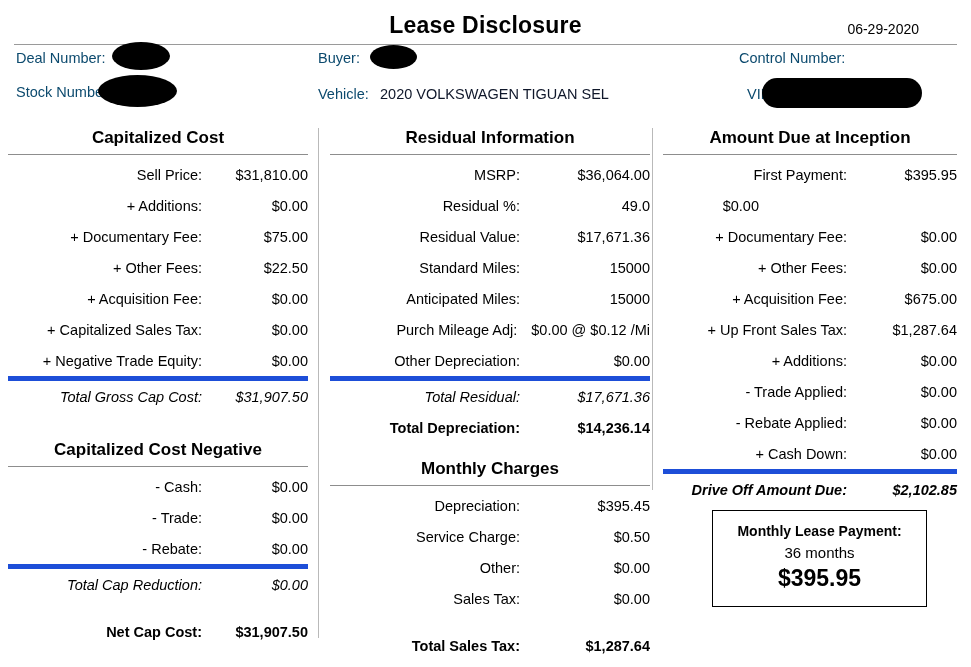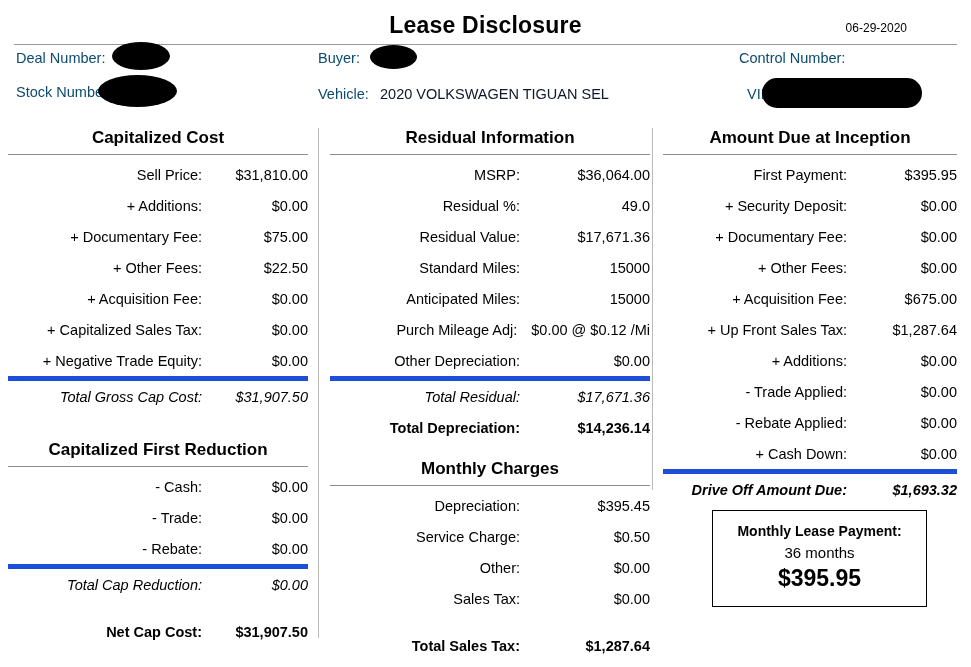--- a/index.html
+++ b/index.html
@@ -31,22 +31,22 @@
     left: 0;
     width: 971px;
     text-align: center;
     font-size: 23px;
     font-weight: bold;
     letter-spacing: 0.2px;
   }
   .doc-date {
     position: absolute;
     top: 21px;
-    right: 64px;
-    font-size: 12px;
+    right: 52px;
+    font-size: 14px;
   }
 
   .header-rule {
     position: absolute;
     top: 44px;
     left: 14px;
     width: 943px;
     height: 1px;
     background: #9a9a9a;
   }
@@ -199,21 +199,21 @@
 
       <div class="row total">
         <span class="lbl">Total Gross Cap Cost:</span>
         <span class="val val-left-col">$31,907.50</span>
       </div>
     </div>
 
     <div class="spacer-md"></div>
 
     <div>
-      <div class="sec-title">Capitalized First Reduction</div>
+      <div class="sec-title">Capitalized Cost Negative</div>
       <div class="sec-rule"></div>
 
       <div class="row">
         <span class="lbl">- Cash:</span>
         <span class="val val-left-col">$0.00</span>
       </div>
       <div class="row">
         <span class="lbl">- Trade:</span>
         <span class="val val-left-col">$0.00</span>
       </div>
@@ -317,21 +317,20 @@
 
     <div>
       <div class="sec-title">Amount Due at Inception</div>
       <div class="sec-rule"></div>
 
       <div class="row">
         <span class="lbl">First Payment:</span>
         <span class="val val-right-col">$395.95</span>
       </div>
       <div class="row">
-        <span class="lbl">+ Security Deposit:</span>
         <span class="val val-right-col">$0.00</span>
       </div>
       <div class="row">
         <span class="lbl">+ Documentary Fee:</span>
         <span class="val val-right-col">$0.00</span>
       </div>
       <div class="row">
         <span class="lbl">+ Other Fees:</span>
         <span class="val val-right-col">$0.00</span>
       </div>
@@ -355,21 +354,21 @@
         <span class="lbl">- Rebate Applied:</span>
         <span class="val val-right-col">$0.00</span>
       </div>
       <div class="row">
         <span class="lbl">+ Cash Down:</span>
         <span class="val val-right-col">$0.00</span>
       </div>
 
       <div class="row total bold">
         <span class="lbl">Drive Off Amount Due:</span>
-        <span class="val val-right-col">$1,693.32</span>
+        <span class="val val-right-col">$2,102.85</span>
       </div>
     </div>
   </div>
 
   <div class="pay-box">
     <div class="pay-title">Monthly Lease Payment:</div>
     <div class="pay-term">36 months</div>
     <div class="pay-amt">$395.95</div>
   </div>
 

